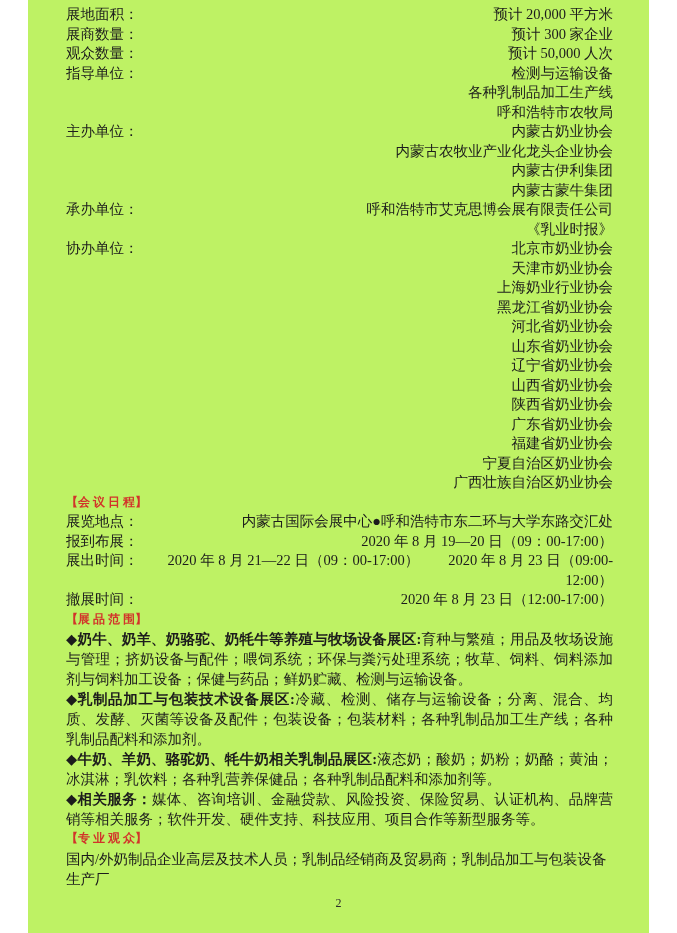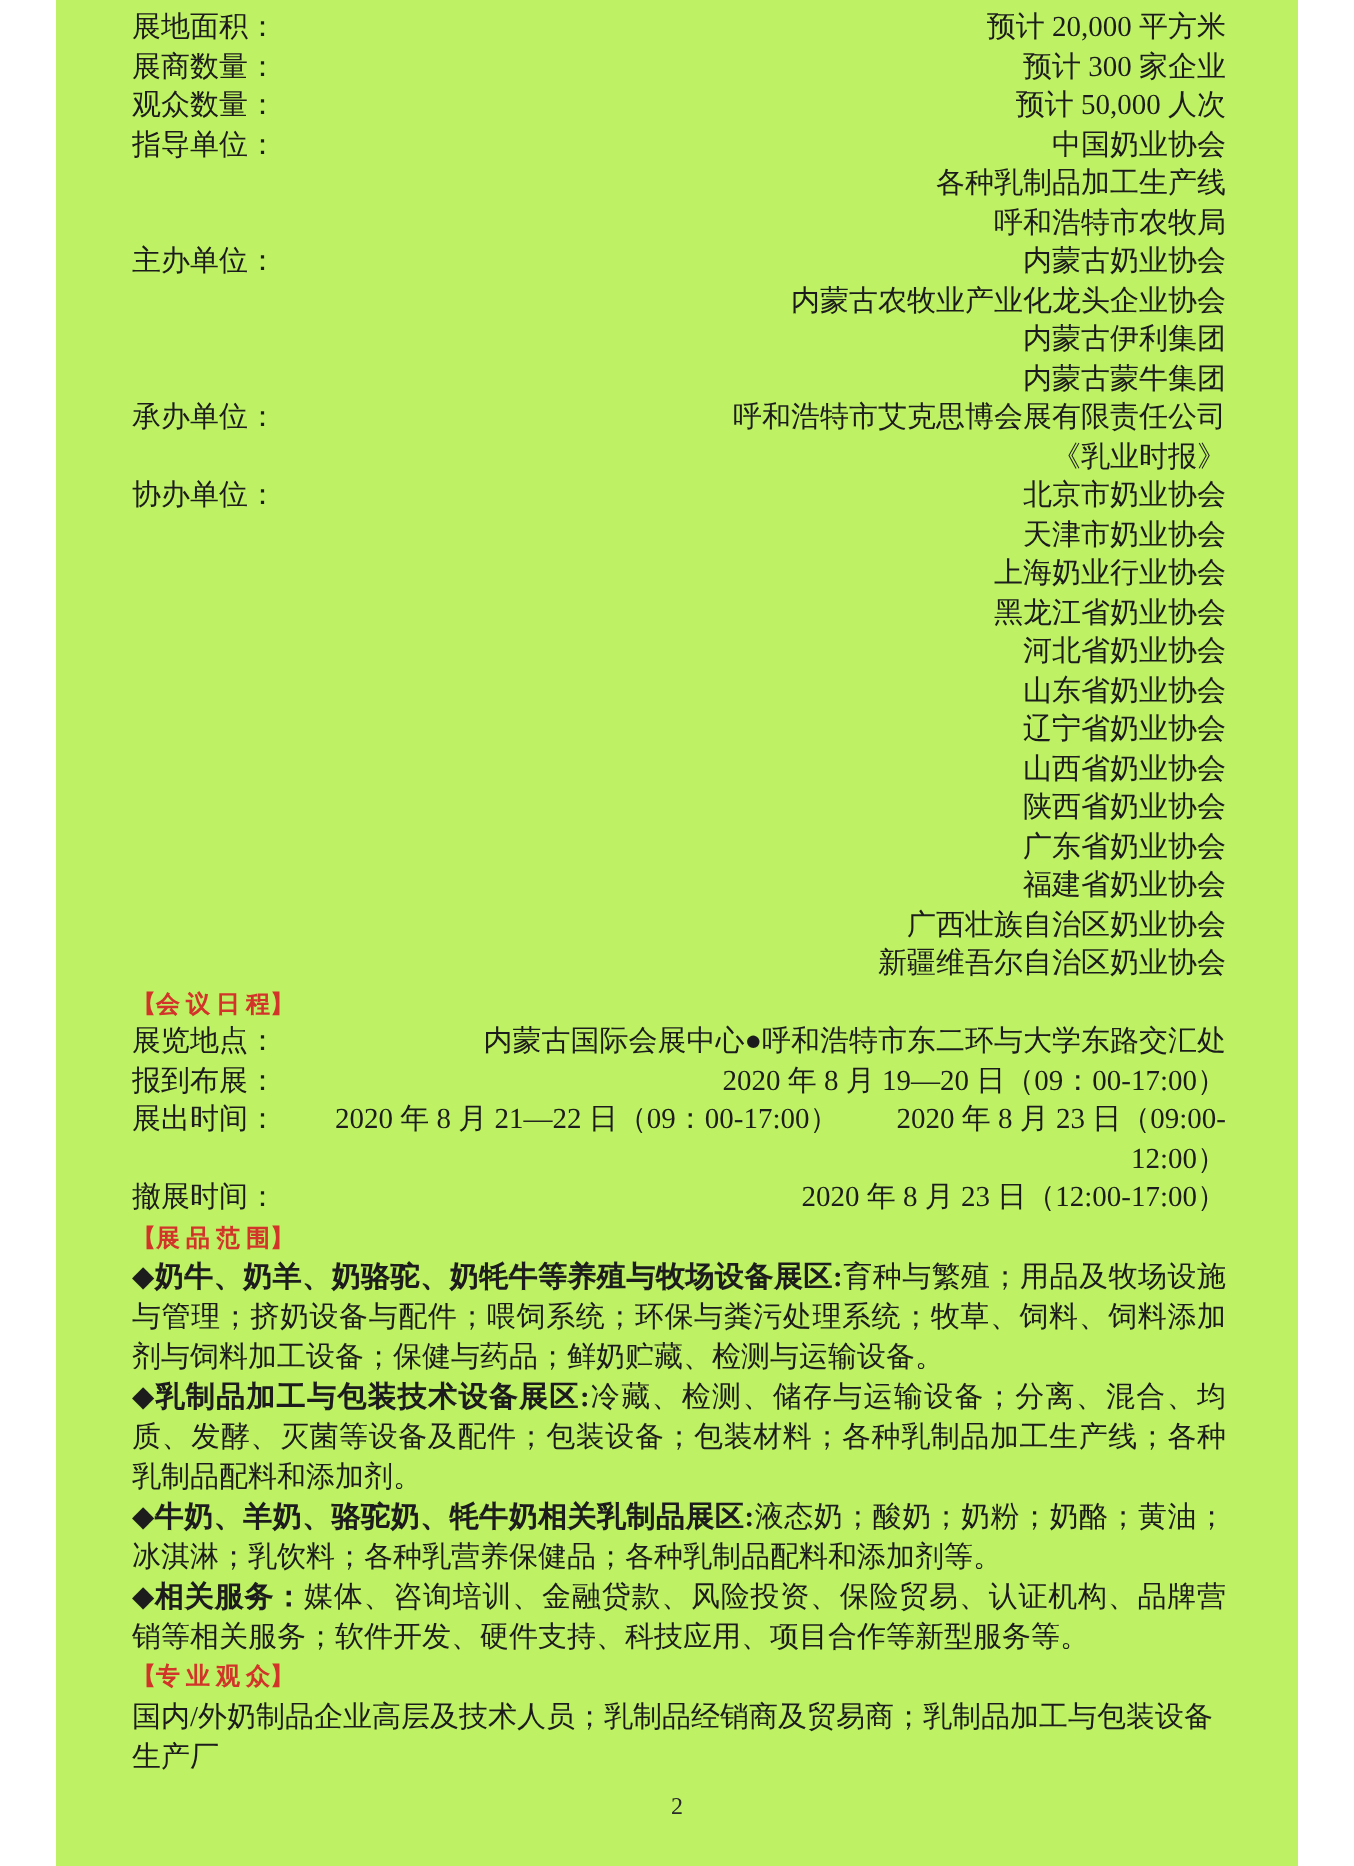--- a/index.html
+++ b/index.html
@@ -61,21 +61,21 @@
     <div class="row">
         <span class="lbl">展商数量：</span>
         <span class="val">预计 300 家企业</span>
       </div>
     <div class="row">
         <span class="lbl">观众数量：</span>
         <span class="val">预计 50,000 人次</span>
       </div>
     <div class="row">
         <span class="lbl">指导单位：</span>
-        <span class="val">中国奶业协会</span>
+        <span class="val">检测与运输设备</span>
       </div>
     <div class="row">
         <span class="lbl"></span>
         <span class="val">各种乳制品加工生产线</span>
       </div>
     <div class="row">
         <span class="lbl"></span>
         <span class="val">呼和浩特市农牧局</span>
       </div>
     <div class="row">
@@ -141,28 +141,28 @@
     <div class="row">
         <span class="lbl"></span>
         <span class="val">广东省奶业协会</span>
       </div>
     <div class="row">
         <span class="lbl"></span>
         <span class="val">福建省奶业协会</span>
       </div>
     <div class="row">
         <span class="lbl"></span>
+        <span class="val">宁夏自治区奶业协会</span>
       </div>
     <div class="row">
         <span class="lbl"></span>
         <span class="val">广西壮族自治区奶业协会</span>
       </div>
     <div class="row">
         <span class="lbl"></span>
-        <span class="val">新疆维吾尔自治区奶业协会</span>
       </div>
   </div>
 
   <h2 class="sec sec-schedule">【会 议 日 程】</h2>
 
   <div class="schedule-block">
     <div class="row">
         <span class="lbl">展览地点：</span>
         <span class="val">内蒙古国际会展中心●呼和浩特市东二环与大学东路交汇处</span>
       </div>

